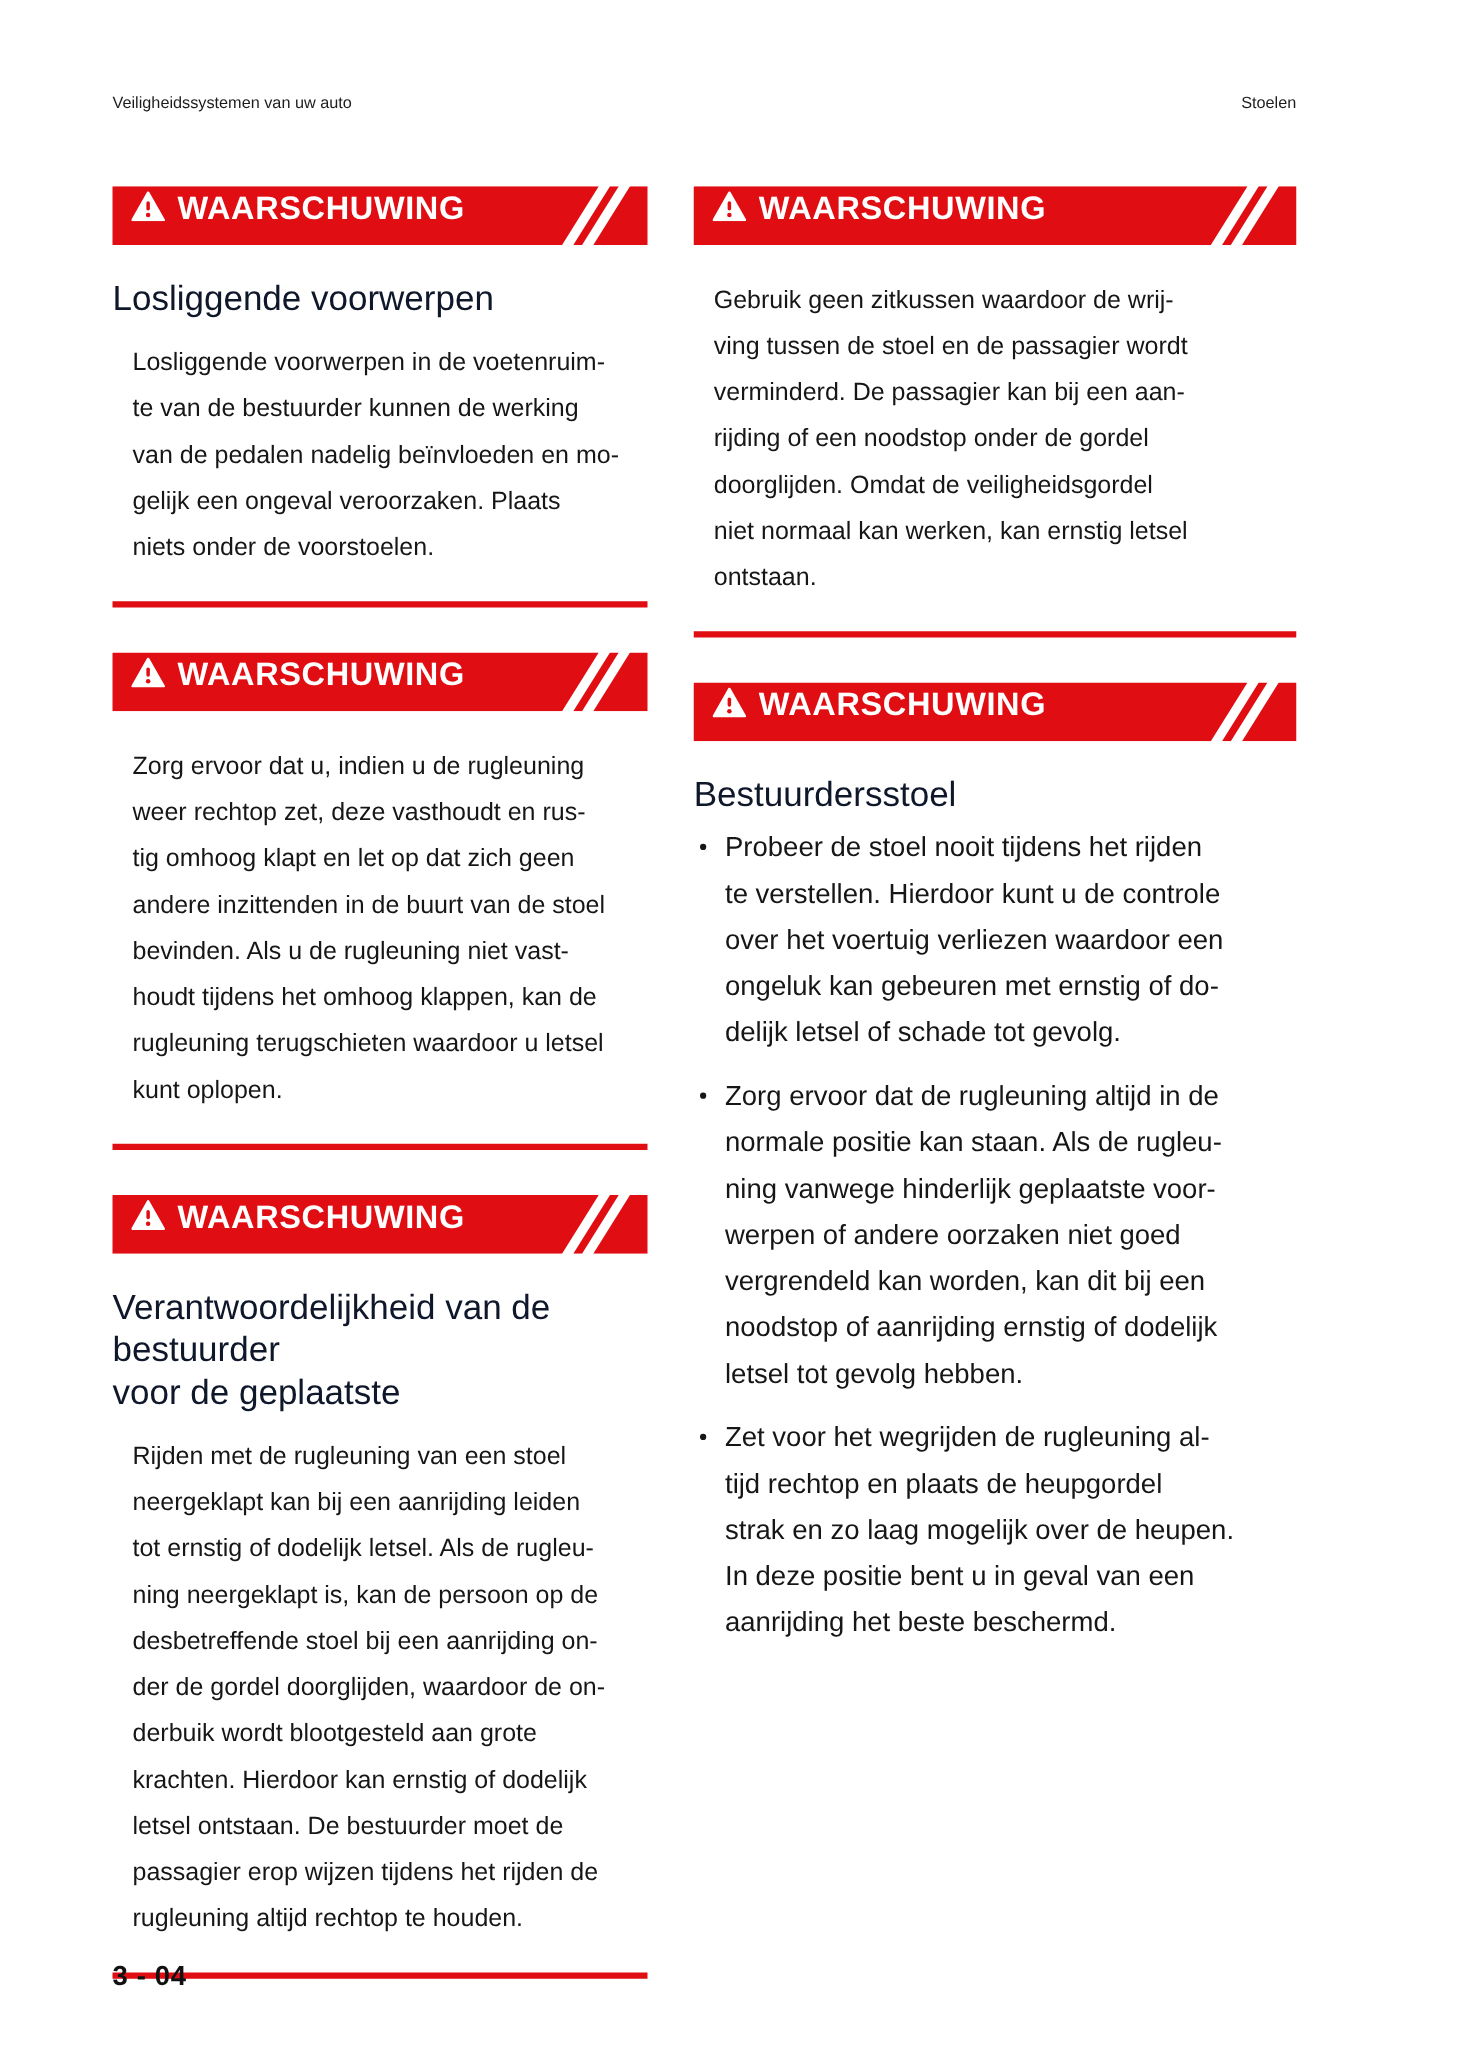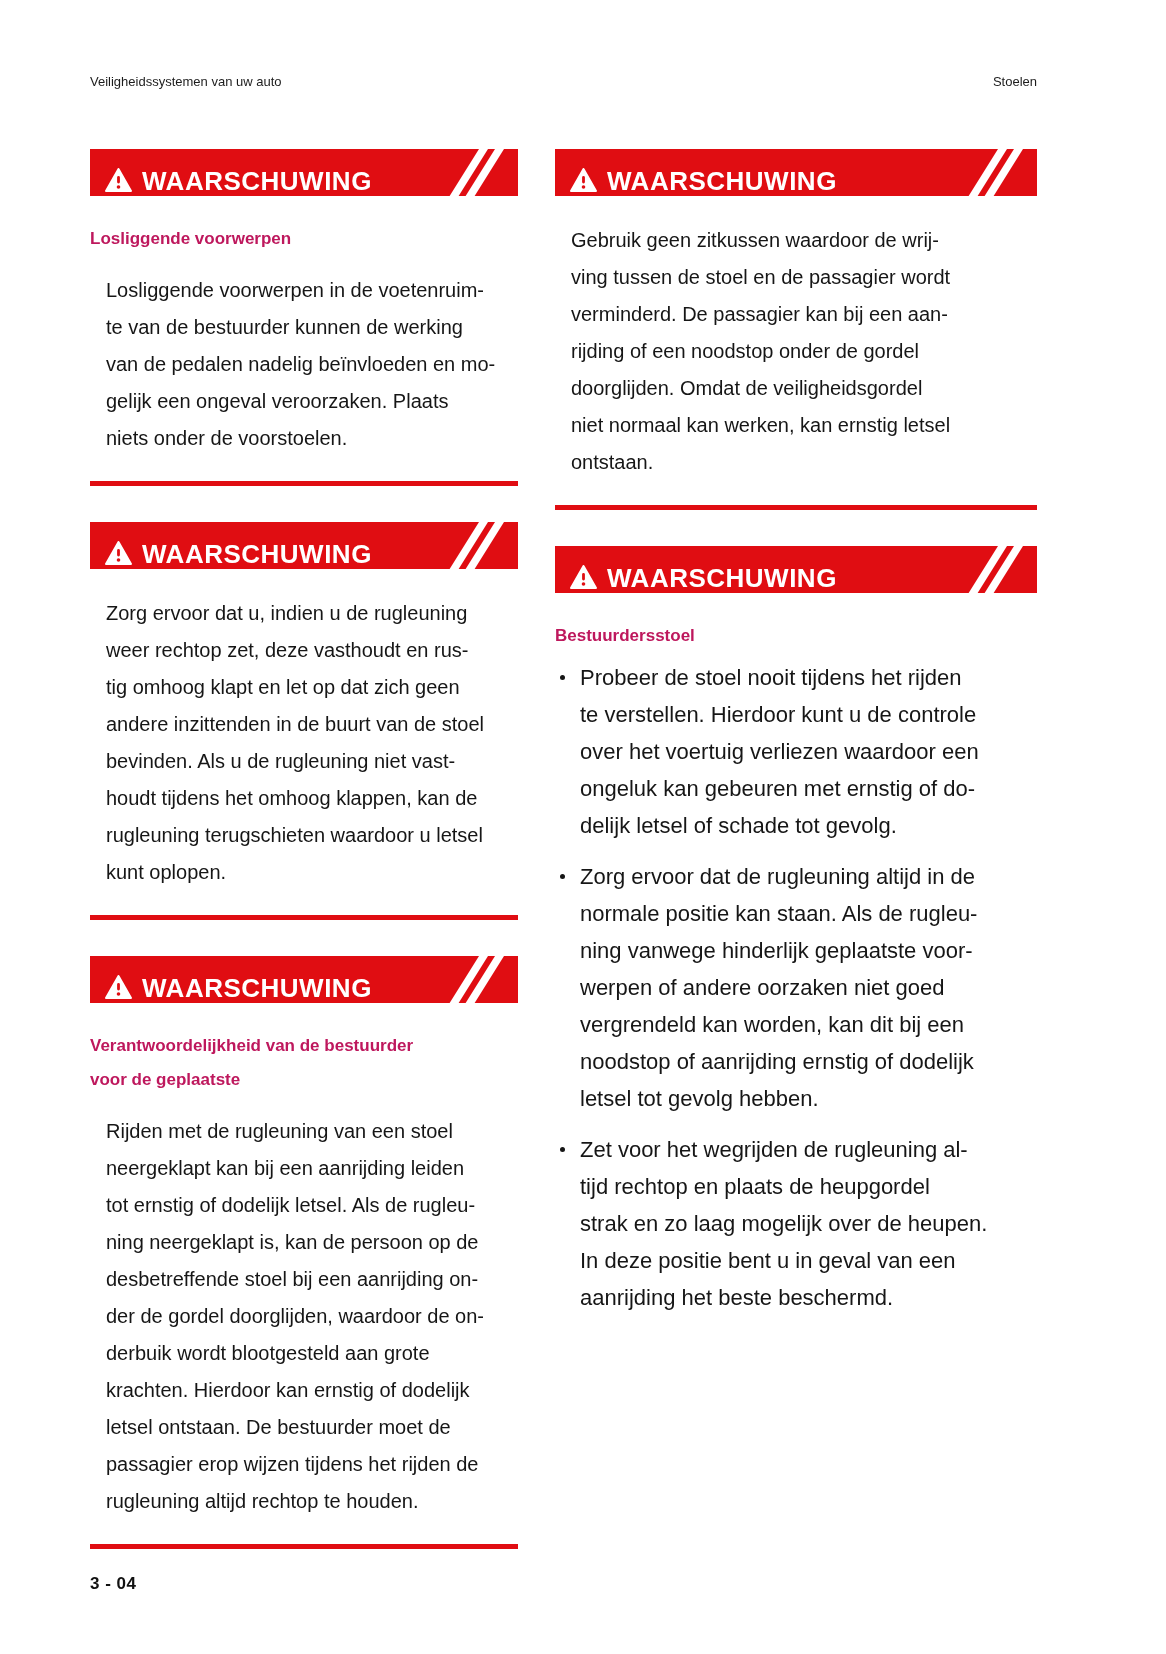--- a/index.html
+++ b/index.html
@@ -28,32 +28,32 @@
 
   
   .banner { position: relative; height: 47px; overflow: hidden; margin-bottom: 26px; }
   .wb-piece { position: absolute; top: 0; bottom: 0; background: var(--red);
               transform: skewX(-32deg); transform-origin: top left; }
   .wb-main   { left: 0; width: calc(100% - 39px); }
   .wb-stripe { left: calc(100% - 30px); width: 7px; }
   .wb-end    { left: calc(100% - 14px); width: 60px; }
   .banner-content {
     position: absolute; left: 15px; top: 0; height: 34px;
-    display: flex; align-items: center; gap: 10px; z-index: 2; margin-top: 15px;
+    display: flex; align-items: center; gap: 10px; z-index: 2;
   }
   .banner-label {
     color: #ffffff; font-weight: bold; font-size: 26px; letter-spacing: 0.5px;
     line-height: 47px;
   }
   .tri-icon { display: inline-flex; margin-top: -2px; }
 
   
   .box-title {
-    margin: 0 0 3px 0; font-size: 17px; line-height: 34px;
-    font-weight: bold; color: #be185d; white-space: pre-line;
+    margin: 0 0 3px 0; font-size: 28px; line-height: 34px;
+    font-weight: normal; color: #0f172a; white-space: pre-line;
   }
   .box-text {
     margin: 16px; font-size: 20px; line-height: 37px;
     color: var(--text); white-space: pre-line;
   }
   .divider { height: 5px; background: var(--red); margin: 24px 0 36px 0; }
 
   
   .bullets { list-style: none; margin: 6px 0 0 0; padding: 0; }
   .bullets li {
@@ -61,21 +61,21 @@
     font-size: 22px; line-height: 37px; white-space: pre-line; color: var(--text);
   }
   .bullets li::before {
     content: ""; position: absolute; left: 5px; top: 16px;
     width: 5px; height: 5px; border-radius: 50%; background: var(--text);
   }
 
   
   .footer {
     position: absolute; left: 90px; bottom: 60px;
-    font-size: 17px; font-weight: bold; color: #111111; letter-spacing: 0.5px;
+    font-size: 22px; font-weight: bold; color: #111111; letter-spacing: 0.5px;
   }
 </style>
 </head>
 <body>
 
 <div class="page">
 
   <div class="runhead">
     <span>Veiligheidssystemen van uw auto</span>
     <span>Stoelen</span>

